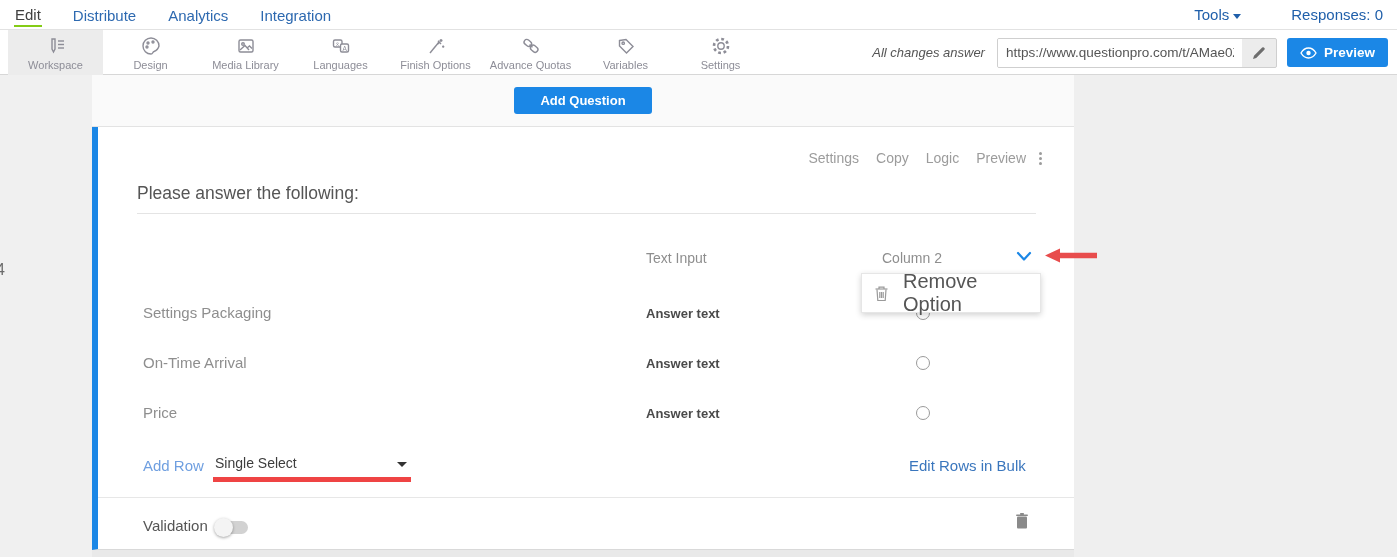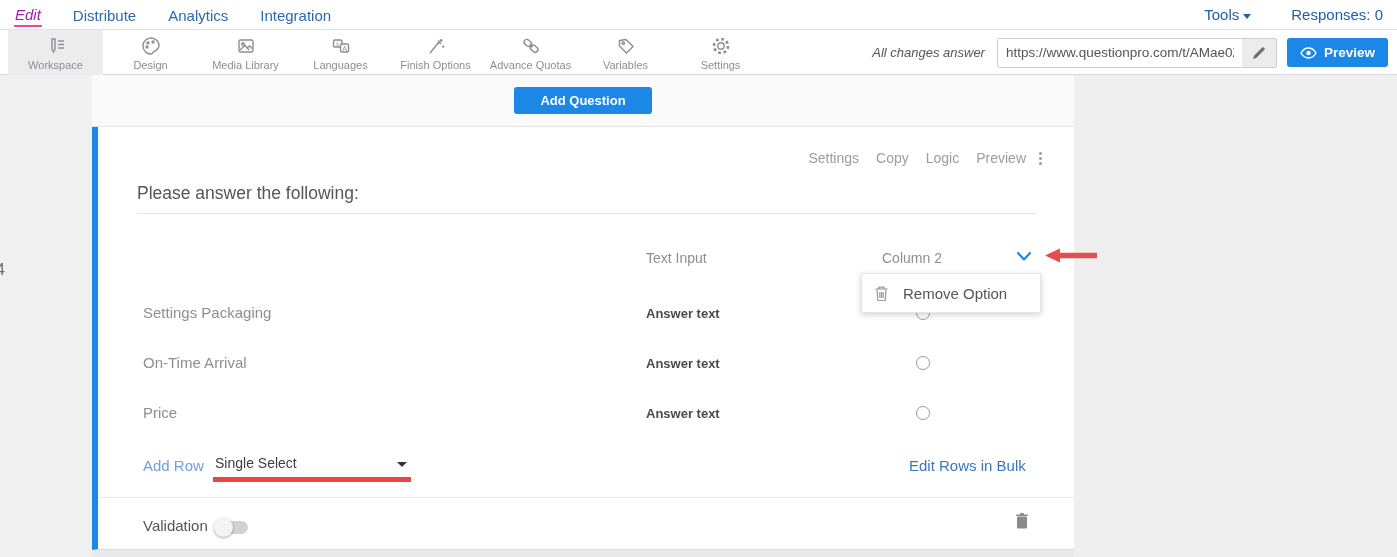--- a/index.html
+++ b/index.html
@@ -11,22 +11,22 @@
     color: #555;
   }
 
   
   .topnav {
     position: absolute; top: 0; left: 0; width: 1397px; height: 29px;
     background: #fff;
   }
   .topnav-items { position: absolute; left: 14px; top: 0; height: 29px; display: flex; gap: 30px; align-items: center; }
   .nav-item { font-size: 15px; color: #2d69b0; cursor: pointer; padding: 4px 1px 2px; }
-  .nav-item.active { color: #a21caf; border-bottom: 2px solid #ec4899; font-style: italic; }
-  .topnav-right { position: absolute; right: 14px; top: 0; height: 29px; display: flex; gap: 40px; align-items: center; }
+  .nav-item.active { color: #404040; border-bottom: 2px solid #84cc16; }
+  .topnav-right { position: absolute; right: 14px; top: 0; height: 29px; display: flex; gap: 50px; align-items: center; }
   .topnav-right .blue-link { font-size: 15px; color: #1f5faa; cursor: pointer; }
   .caret-down { display:inline-block; width:0; height:0; border-left:4px solid transparent; border-right:4px solid transparent; border-top:5px solid #1f5faa; margin-left:4px; vertical-align: middle; }
 
   
   .toolbar {
     position: absolute; top: 29px; left: 0; width: 1397px; height: 46px;
     background: #fff; border-top: 1px solid #e2e2e2; border-bottom: 1px solid #d7d7d7;
   }
   .toolbar-items { position: absolute; left: 8px; top: 0; height: 45px; display: flex; }
   .tool-item {
@@ -87,21 +87,21 @@
   .col-header.column2 { left: 784px; top: 123px; cursor: pointer; }
   .chevron-down { position: absolute; left: 918px; top: 121px; cursor: pointer; }
 
   .red-arrow { position: absolute; left: 947px; top: 121px; z-index: 6; }
 
   .dropdown-menu {
     position: absolute; left: 763px; top: 146px; width: 180px; height: 40px;
     background: #fff; border: 1px solid #e6e6e6; box-shadow: 0 2px 6px rgba(0,0,0,0.18);
     display: flex; align-items: center; gap: 14px; padding: 0 12px; z-index: 5; cursor: pointer;
   }
-  .dropdown-menu .dd-label { font-size: 15px; color: #555; }
+  .dropdown-menu .dd-label { font-size: 20px; color: #555; }
 
   .grid-row-label { position: absolute; left: 45px; font-size: 15px; color: #8e8e8e; }
   .answer-text { position: absolute; left: 548px; font-size: 13px; font-weight: bold; color: #4a4a4a; cursor: text; }
   .radio { position: absolute; left: 818px; width: 14px; height: 14px; border: 1.5px solid #9a9a9a; border-radius: 50%; background: #fff; cursor: pointer; }
 
   .add-row-link { position: absolute; left: 45px; top: 330px; font-size: 15px; color: #6f9fe0; cursor: pointer; }
   .row-type-select { position: absolute; left: 115px; top: 326px; width: 198px; border-bottom: 5px solid #ef4444; padding: 2px 2px 6px; font-size: 14px; color: #3d3d3d; cursor: pointer; }
   .row-type-select .select-caret { position: absolute; right: 4px; top: 9px; width: 0; height: 0; border-left: 5px solid transparent; border-right: 5px solid transparent; border-top: 5px solid #333; }
   .edit-rows-link { position: absolute; left: 811px; top: 330px; font-size: 15px; color: #3a76bd; cursor: pointer; }
 

